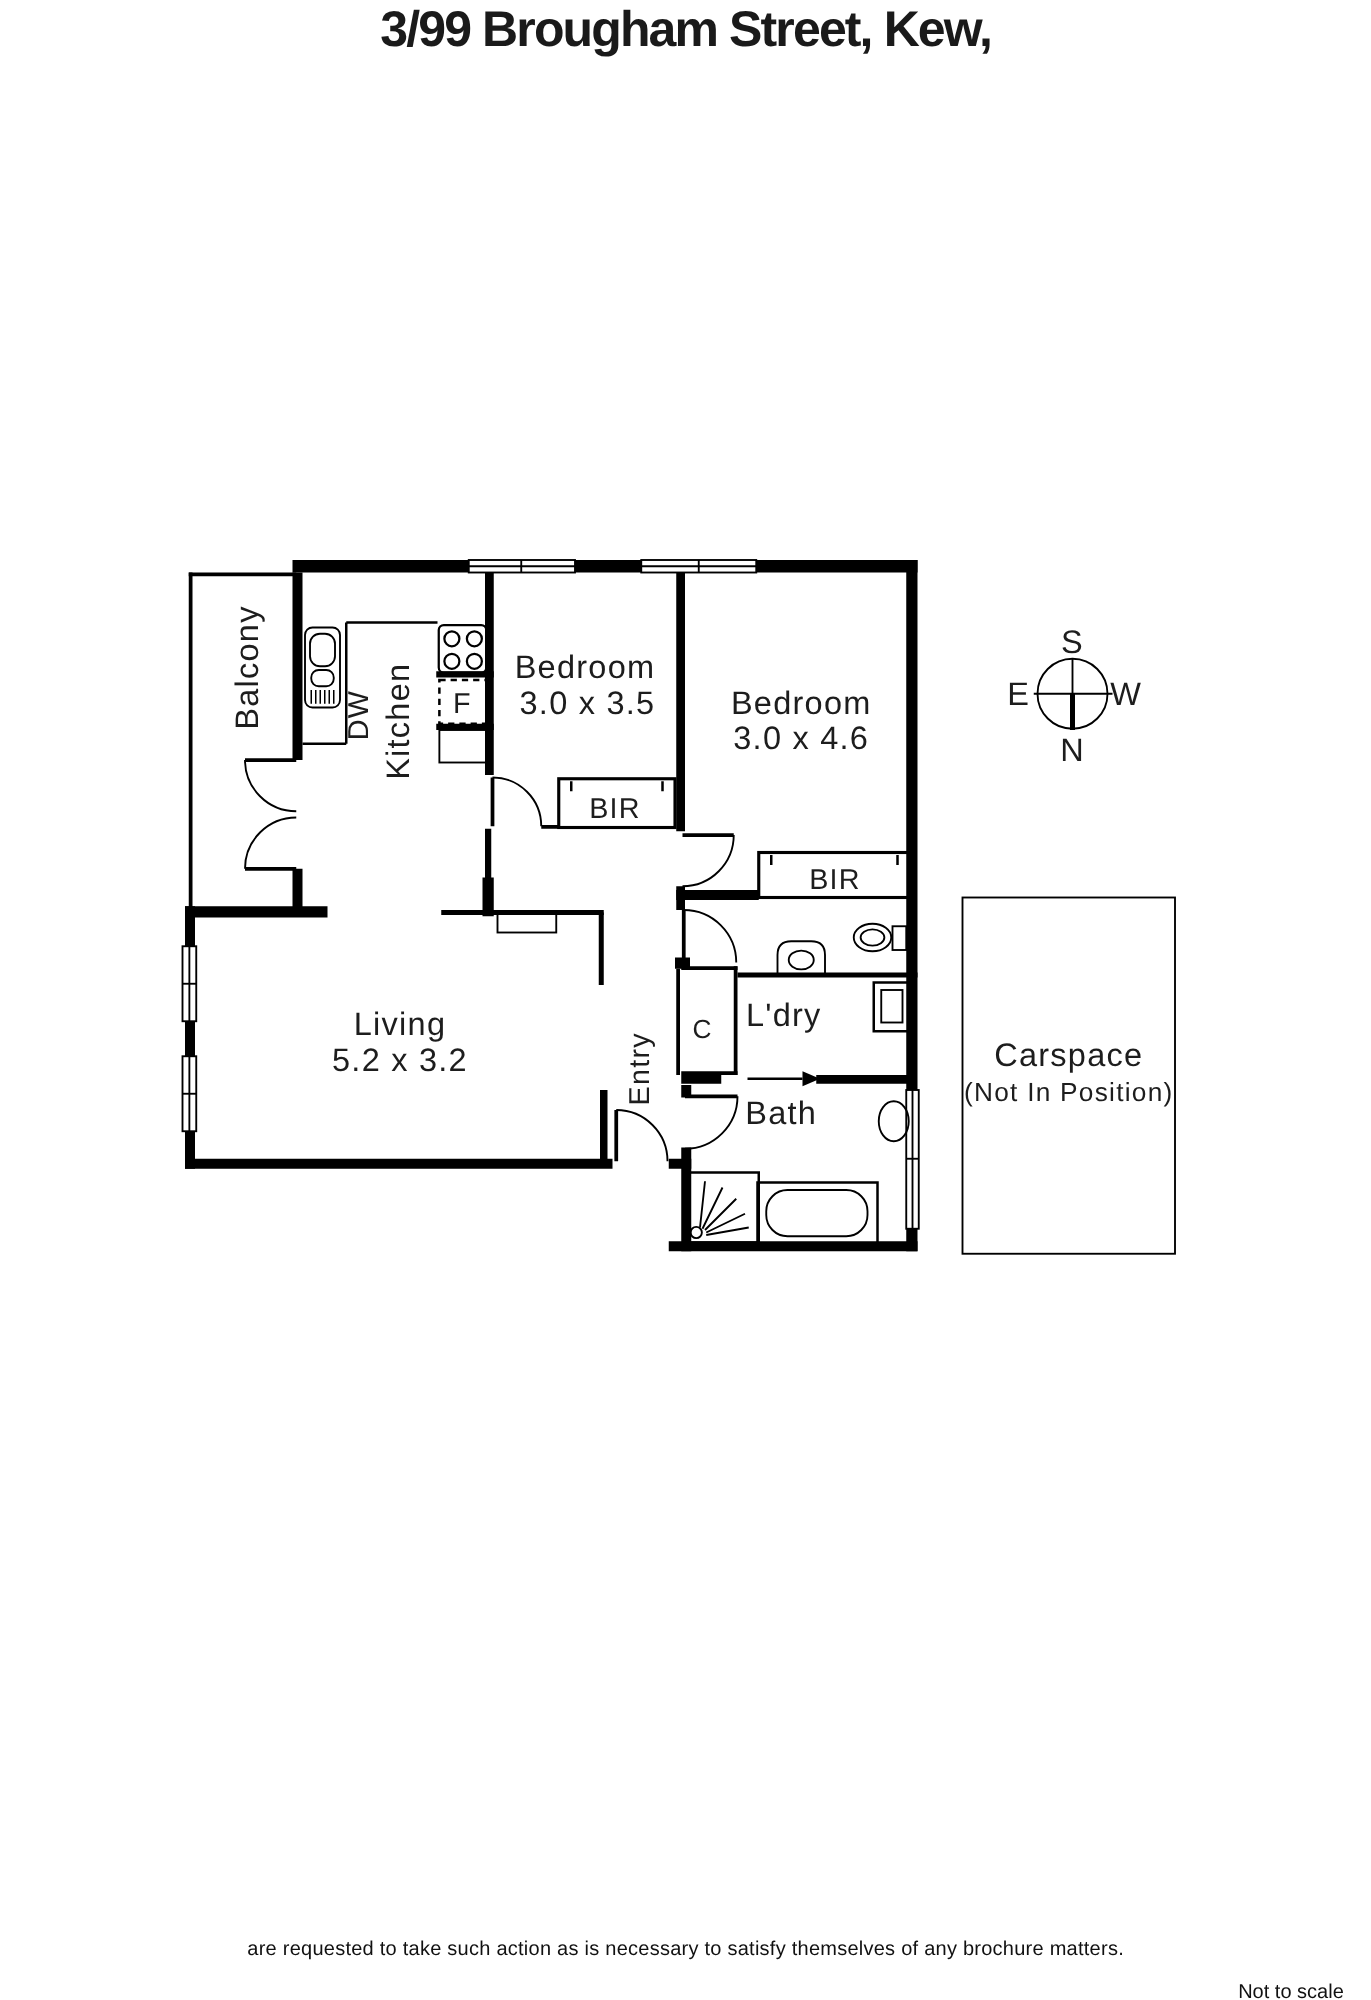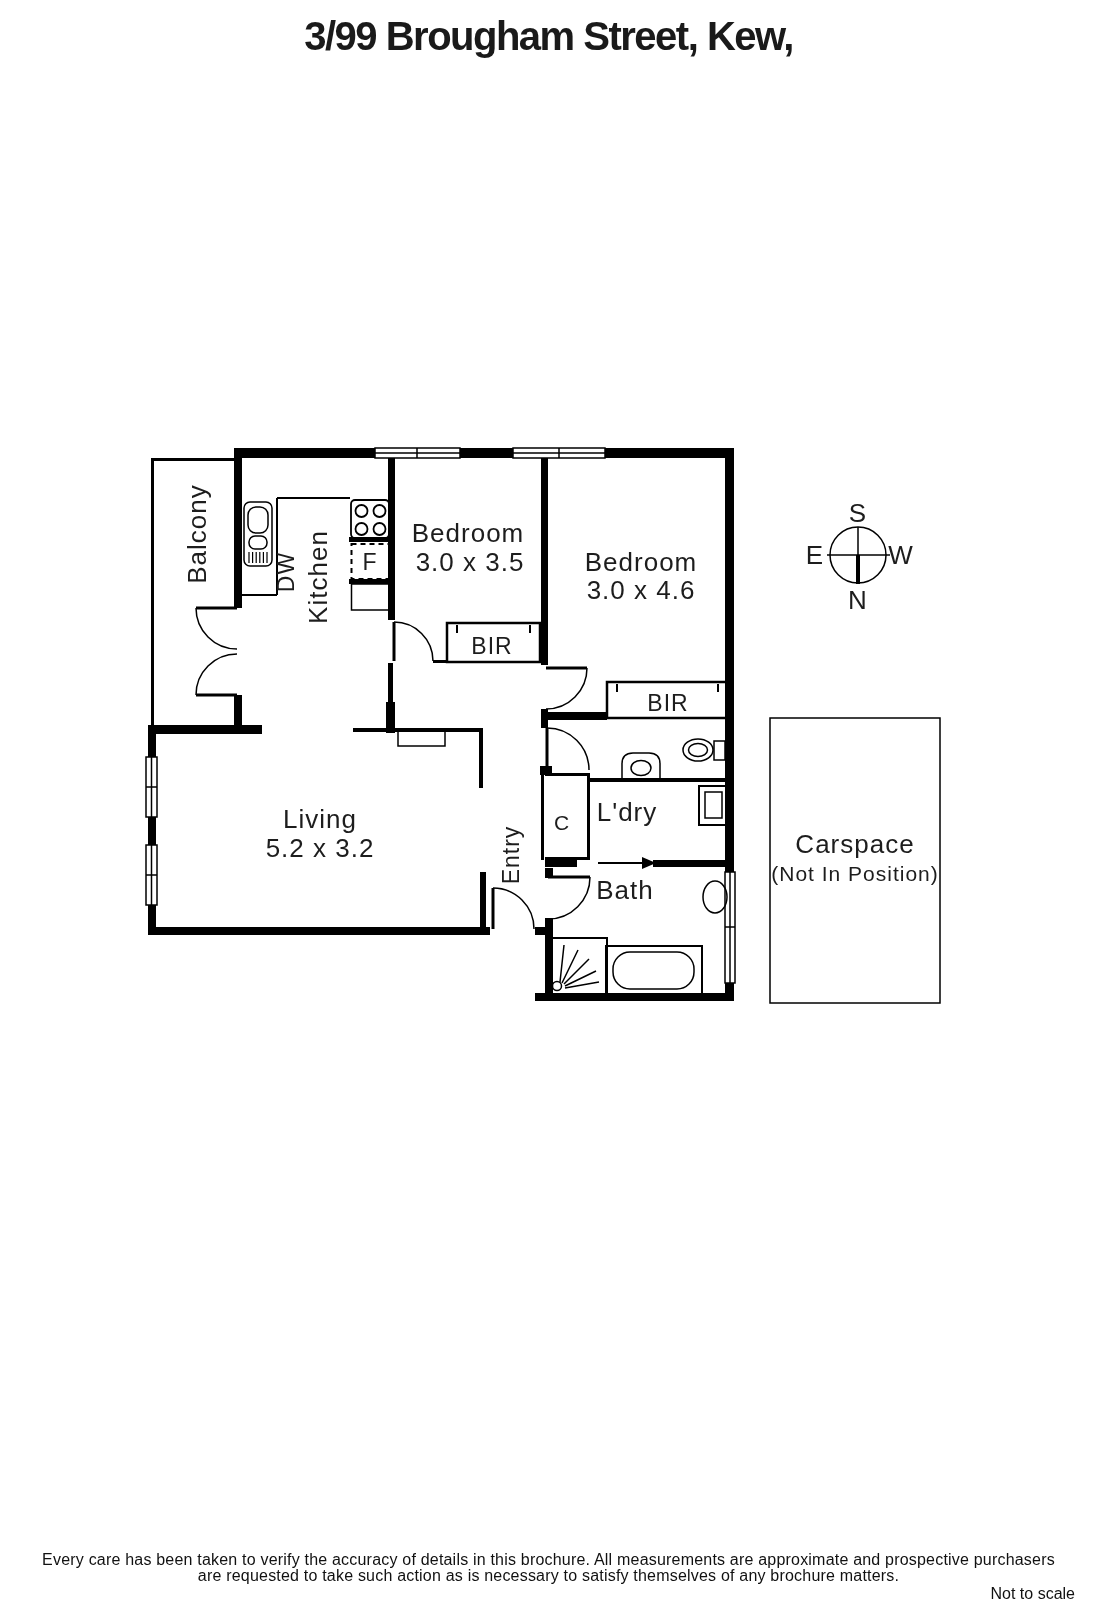--- a/index.html
+++ b/index.html
@@ -1,18 +1,18 @@
 <!DOCTYPE html>
 <html><head>
 <meta charset="utf-8">
 <style>
   html,body{margin:0;padding:0;background:#fff;}
   body{width:1097px;height:1600px;position:relative;font-family:"Liberation Sans",sans-serif;overflow:hidden;}
   .title{position:absolute;top:2px;left:0;width:100%;text-align:center;
-         font-size:40px;font-weight:700;letter-spacing:-1.5px;color:#1a1a1a;white-space:pre;margin-top:12px;}
+         font-size:40px;font-weight:700;letter-spacing:-1.5px;color:#1a1a1a;white-space:pre;}
   .plan-svg{position:absolute;top:0;left:0;}
   .footer{position:absolute;top:1552px;left:0;width:100%;text-align:center;
           font-size:16px;line-height:15.5px;color:#111;letter-spacing:.2px;}
   .scale-note{position:absolute;top:1585px;right:22px;font-size:16px;color:#111;}
   svg text{fill:#1d1d1d;font-family:"Liberation Sans",sans-serif;letter-spacing:1px;}
   .lbl{font-size:26px;}
   .lbl-sm{font-size:23px;}
   .lbl-xs{font-size:21px;}
   .wall{fill:#000;stroke:none;}
   .thin{stroke:#000;fill:none;}
@@ -231,16 +231,15 @@
     <text class="lbl" x="320" y="828" text-anchor="middle">Living</text>
     <text class="lbl" x="320" y="857" text-anchor="middle">5.2 x 3.2</text>
     <text class="lbl-sm" transform="rotate(-90 511 855)" x="511" y="863" text-anchor="middle">Entry</text>
     <text class="lbl-xs" x="562" y="830" text-anchor="middle">C</text>
     <text class="lbl" x="627" y="821" text-anchor="middle">L'dry</text>
     <text class="lbl" x="625" y="899" text-anchor="middle">Bath</text>
   </g>
 </svg>
 
 <div class="footer">
-  <div>Every care has been taken to verify the accuracy of details in this brochure.  All measurements are approximate and prospective purchasers</div>
   <div>are requested to take such action as is necessary to satisfy themselves of any brochure matters.</div>
 </div>
 <div class="scale-note">Not to scale</div>
 
 </body></html>

